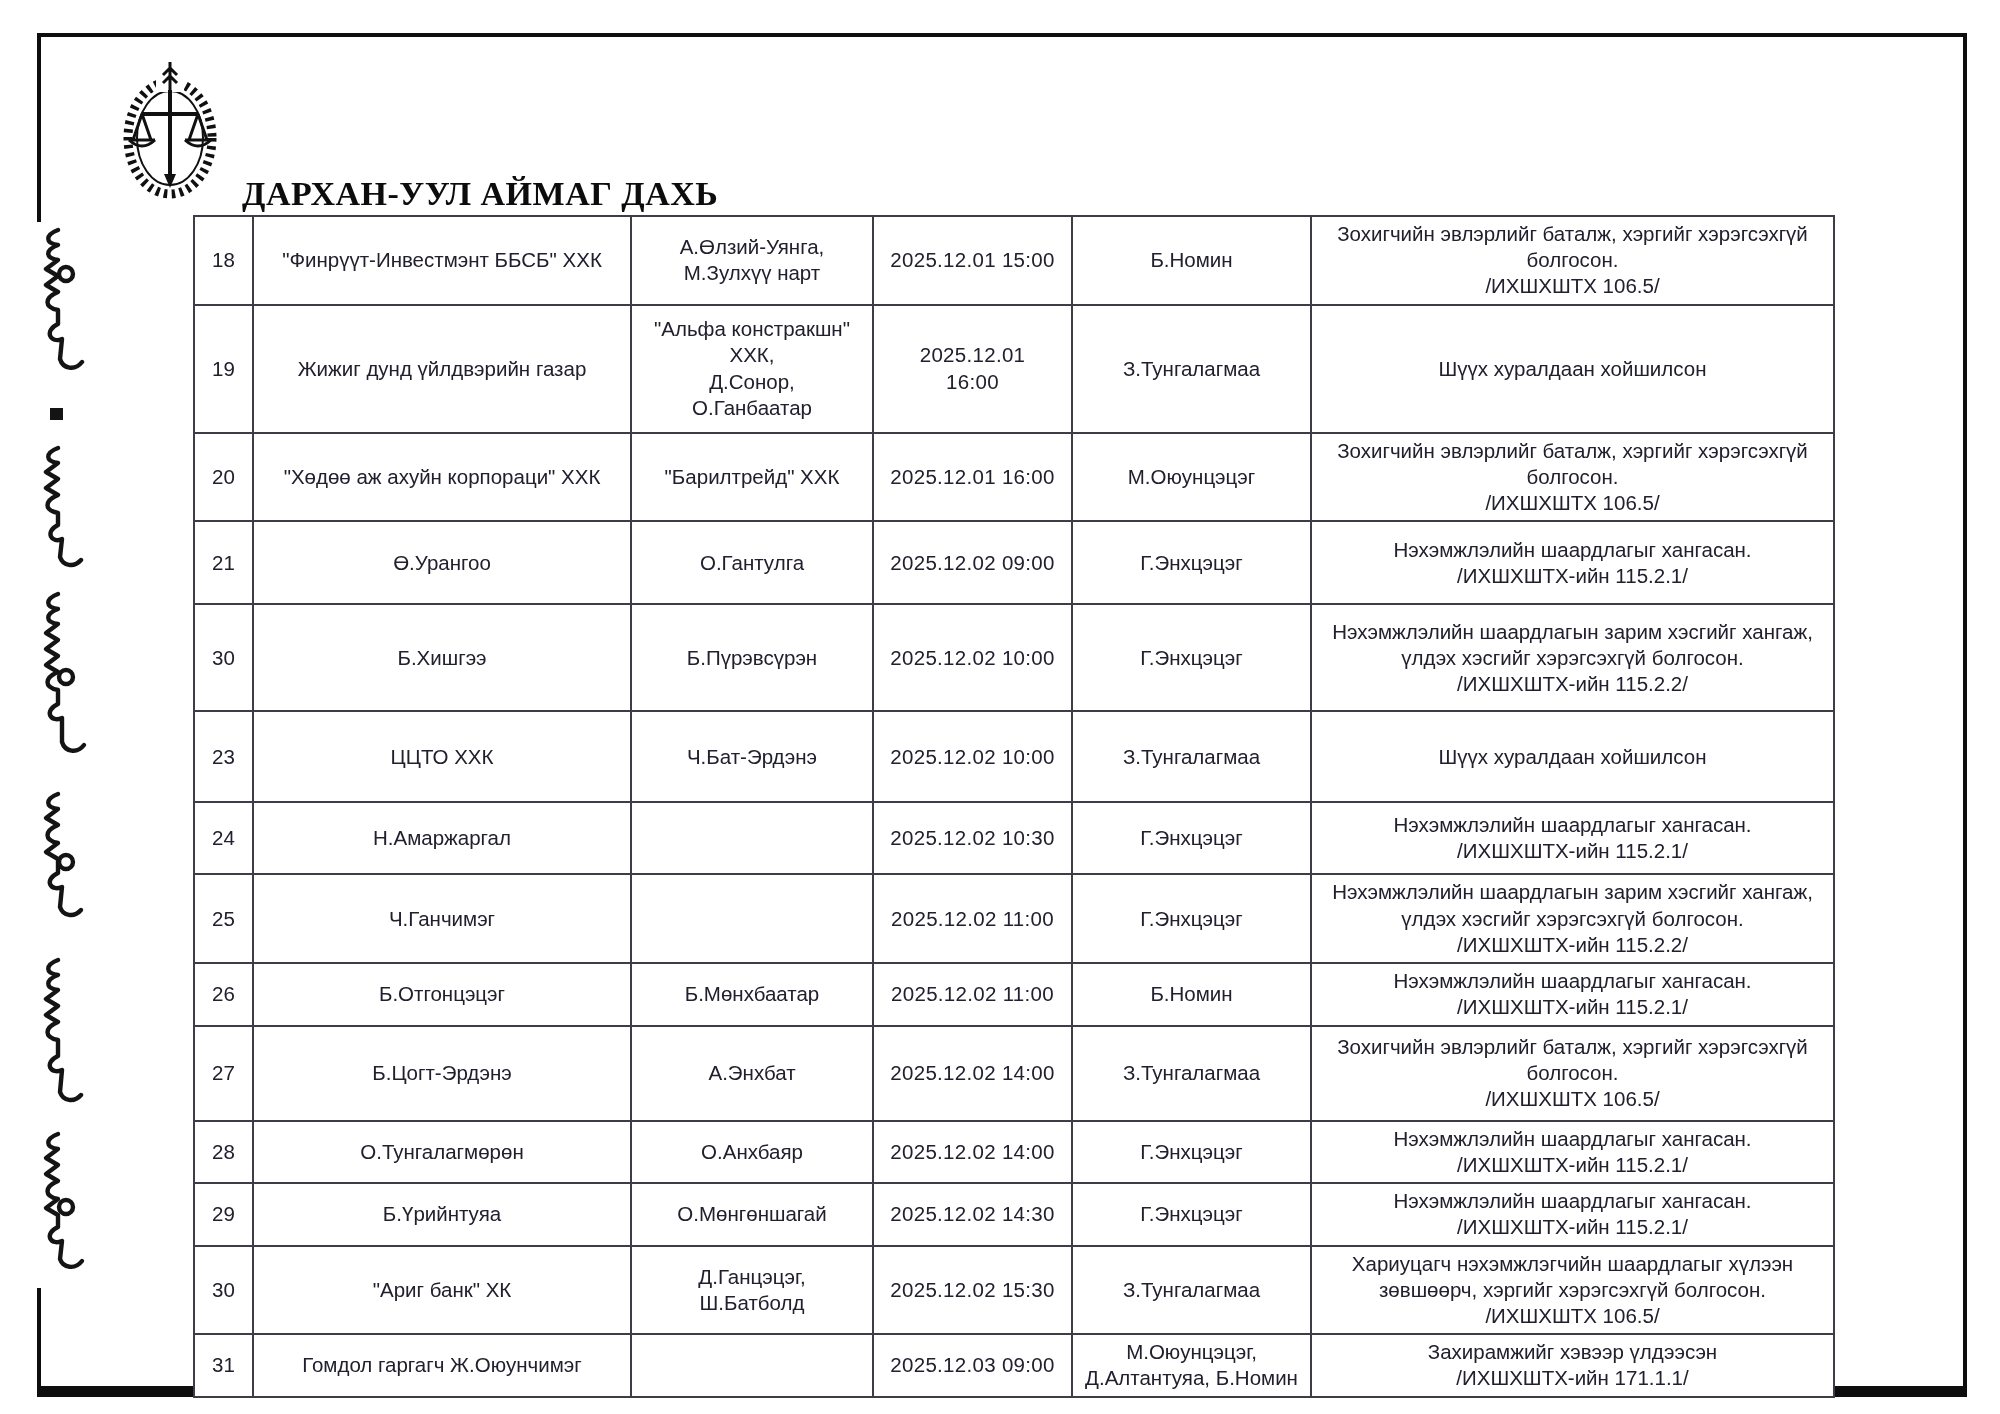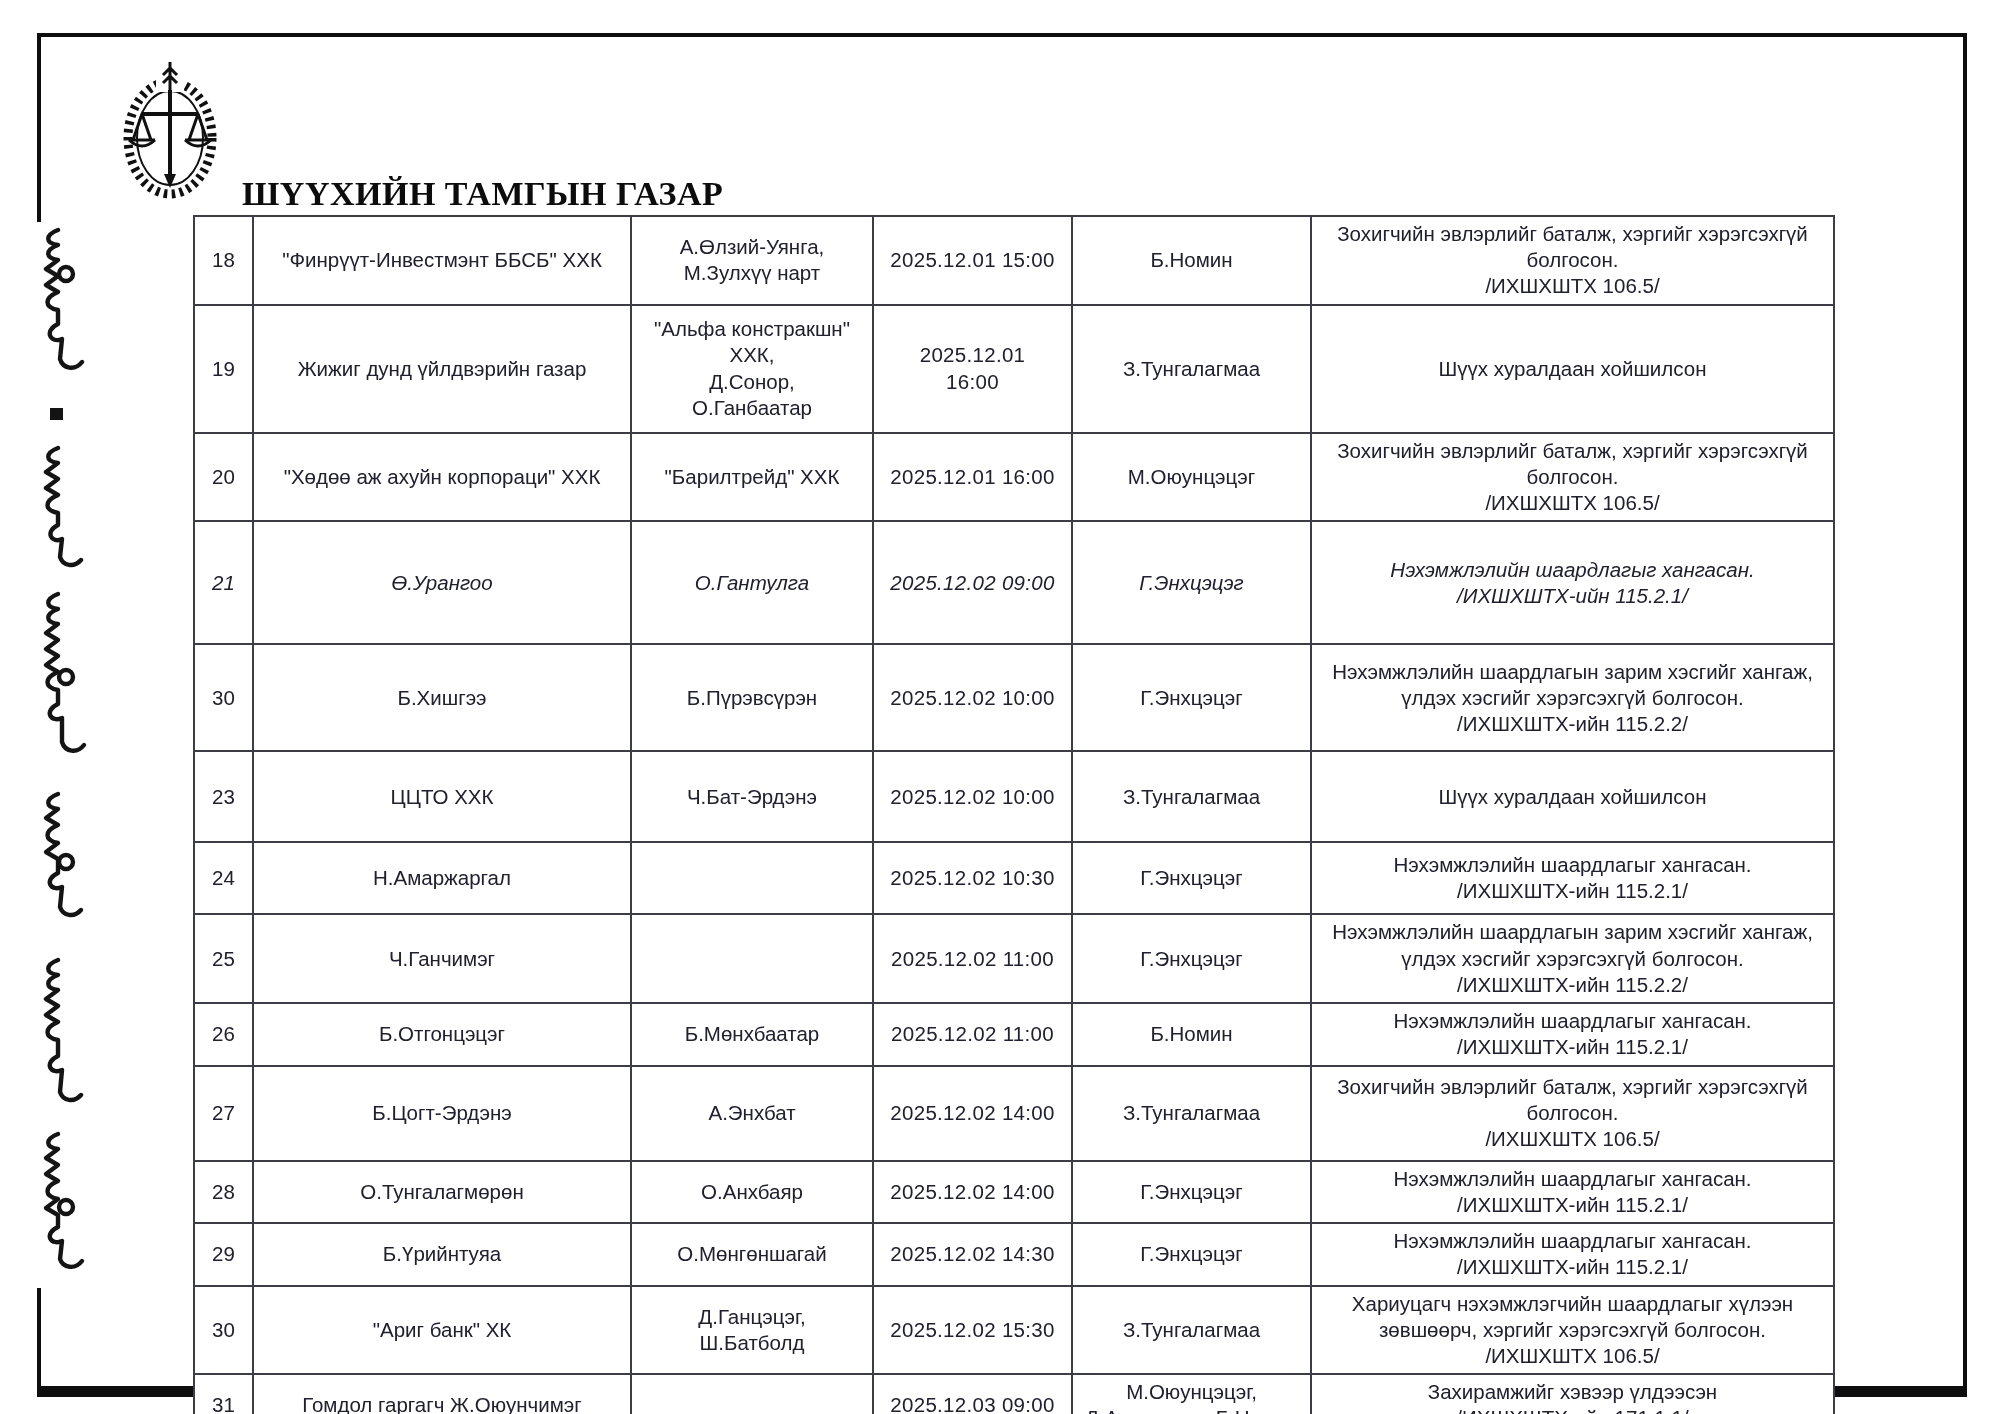--- a/index.html
+++ b/index.html
@@ -118,20 +118,21 @@
         <path d="M22 58 l-9 26 M22 58 l9 26 M9 84 h26" stroke-width="3"></path>
         <path d="M9 84 q13 12 26 0" stroke-width="3"></path>
 
         <path d="M78 58 l-9 26 M78 58 l9 26 M65 84 h26" stroke-width="3"></path>
         <path d="M65 84 q13 12 26 0" stroke-width="3"></path>
       </g>
     </svg>
   </div>
 
   <div class="org-name">
+    <div>ДАРХАН-УУЛ АЙМАГ ДАХЬ</div>
     <div>ШҮҮХИЙН ТАМГЫН ГАЗАР</div>
   </div>
 
   <table class="cases">
     <colgroup>
       <col style="width:59px">
       <col style="width:378px">
       <col style="width:242px">
       <col style="width:199px">
       <col style="width:239px">
@@ -162,21 +163,21 @@
     </tr>
         <tr style="height: 87px;">
       <td class="c-no">20</td>
       <td class="c-plaintiff">"Хөдөө аж ахуйн корпораци" ХХК</td>
       <td class="c-def">"Барилтрейд" ХХК</td>
       <td class="c-date">2025.12.01 16:00</td>
       <td class="c-judge">М.Оюунцэцэг</td>
       <td class="c-decision">Зохигчийн эвлэрлийг баталж, хэргийг хэрэгсэхгүй болгосон.
 /ИХШХШТХ 106.5/</td>
     </tr>
-        <tr style="height: 123px; font-style: italic;">
+        <tr style="height: 83px;">
       <td class="c-no">21</td>
       <td class="c-plaintiff">Ө.Урангоо</td>
       <td class="c-def">О.Гантулга</td>
       <td class="c-date">2025.12.02 09:00</td>
       <td class="c-judge">Г.Энхцэцэг</td>
       <td class="c-decision">Нэхэмжлэлийн шаардлагыг хангасан.
 /ИХШХШТХ-ийн 115.2.1/</td>
     </tr>
         <tr style="height: 107px;">
       <td class="c-no">30</td>

